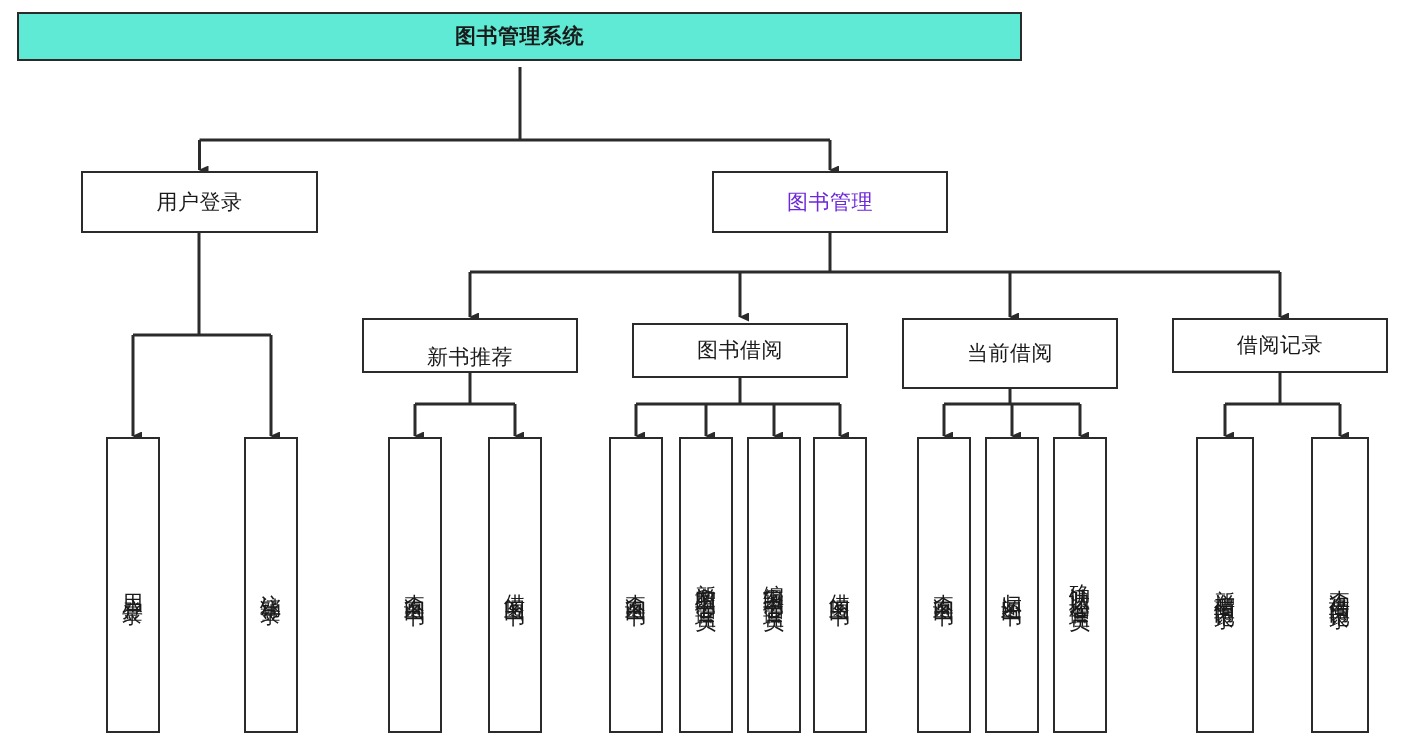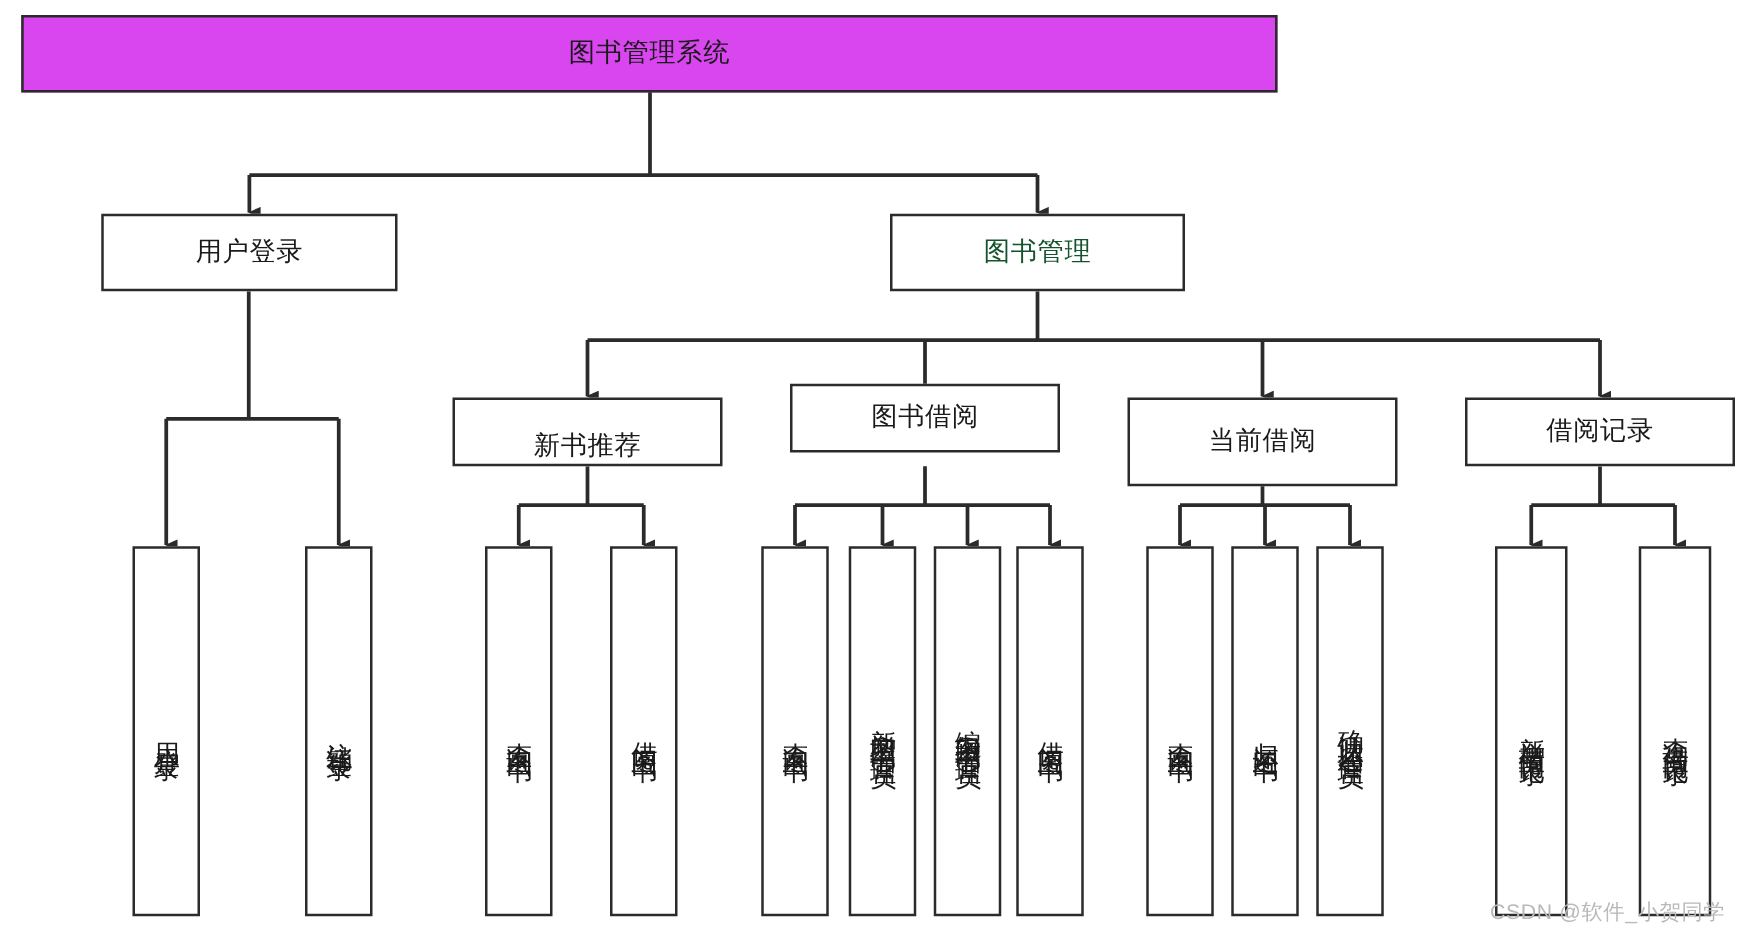--- a/index.html
+++ b/index.html
@@ -107,33 +107,33 @@
         <line x1="944" y1="404" x2="944" y2="436" stroke="#2b2b2b" stroke-width="3" marker-end="url(#arrowhead)"></line>
         <line x1="1012" y1="404" x2="1012" y2="436" stroke="#2b2b2b" stroke-width="3" marker-end="url(#arrowhead)"></line>
         <line x1="1080" y1="404" x2="1080" y2="436" stroke="#2b2b2b" stroke-width="3" marker-end="url(#arrowhead)"></line>
         <line x1="1280" y1="373" x2="1280" y2="404" stroke="#2b2b2b" stroke-width="3"></line>
         <line x1="1225" y1="404" x2="1340" y2="404" stroke="#2b2b2b" stroke-width="3"></line>
         <line x1="1225" y1="404" x2="1225" y2="436" stroke="#2b2b2b" stroke-width="3" marker-end="url(#arrowhead)"></line>
         <line x1="1340" y1="404" x2="1340" y2="436" stroke="#2b2b2b" stroke-width="3" marker-end="url(#arrowhead)"></line>
       </g>
   </svg>
   <div id="node-layer">
-      <div class="node-box" style="left: 17px; top: 12px; width: 1005px; height: 62px; border-color: rgb(43, 43, 43); background: #d946ef;">
+      <div class="node-box" style="left: 17px; top: 12px; width: 1005px; height: 49px; border-color: rgb(43, 43, 43); background: #5eead4; font-weight: bold;">
         <span class="node-label-h" style="color: rgb(26, 26, 26);">图书管理系统</span>
       </div>
       <div class="node-box" style="left: 81px; top: 171px; width: 237px; height: 62px; border-color: rgb(43, 43, 43); background: rgb(255, 255, 255);">
         <span class="node-label-h" style="color: rgb(26, 26, 26);">用户登录</span>
       </div>
       <div class="node-box" style="left: 712px; top: 171px; width: 236px; height: 62px; border-color: rgb(43, 43, 43); background: rgb(255, 255, 255);">
-        <span class="node-label-h" style="color: #14532d;">图书管理</span>
+        <span class="node-label-h" style="color: #6d28d9;">图书管理</span>
       </div>
       <div class="node-box" style="left: 362px; top: 318px; width: 216px; height: 55px; border-color: rgb(43, 43, 43); background: rgb(255, 255, 255);">
         <span class="node-label-h" style="color: rgb(26, 26, 26); margin-top: 24px;">新书推荐</span>
       </div>
-      <div class="node-box" style="left: 632px; top: 307px; width: 216px; height: 55px; border-color: rgb(43, 43, 43); background: rgb(255, 255, 255);">
+      <div class="node-box" style="left: 632px; top: 323px; width: 216px; height: 55px; border-color: rgb(43, 43, 43); background: rgb(255, 255, 255);">
         <span class="node-label-h" style="color: rgb(26, 26, 26);">图书借阅</span>
       </div>
       <div class="node-box" style="left: 902px; top: 318px; width: 216px; height: 71px; border-color: rgb(43, 43, 43); background: rgb(255, 255, 255);">
         <span class="node-label-h" style="color: rgb(26, 26, 26);">当前借阅</span>
       </div>
       <div class="node-box" style="left: 1172px; top: 318px; width: 216px; height: 55px; border-color: rgb(43, 43, 43); background: rgb(255, 255, 255); justify-content: center;">
         <span class="node-label-h" style="color: rgb(26, 26, 26);">借阅记录</span>
       </div>
       <div class="node-box leaf-box" style="left: 106px; top: 437px; width: 54px; height: 296px; border-color: rgb(43, 43, 43); background: rgb(255, 255, 255);">
         <span class="node-label-v" style="color: rgb(26, 26, 26);">用户登录</span>
@@ -168,14 +168,13 @@
       <div class="node-box leaf-box" style="left: 1053px; top: 437px; width: 54px; height: 296px; border-color: rgb(43, 43, 43); background: rgb(255, 255, 255);">
         <span class="node-label-v" style="color: rgb(26, 26, 26);">确认归还（管理员）</span>
       </div>
       <div class="node-box leaf-box" style="left: 1196px; top: 437px; width: 58px; height: 296px; border-color: rgb(43, 43, 43); background: rgb(255, 255, 255);">
         <span class="node-label-v" style="color: rgb(26, 26, 26);">新增借阅记录</span>
       </div>
       <div class="node-box leaf-box" style="left: 1311px; top: 437px; width: 58px; height: 296px; border-color: rgb(43, 43, 43); background: rgb(255, 255, 255);">
         <span class="node-label-v" style="color: rgb(26, 26, 26);">查询借阅记录</span>
       </div>
     </div>
-  <div class="watermark" style="left: 1192px; top: 718px; color: rgb(185, 185, 185);">CSDN @软件_小贺同学</div>
 </div>
 
 </body></html>

